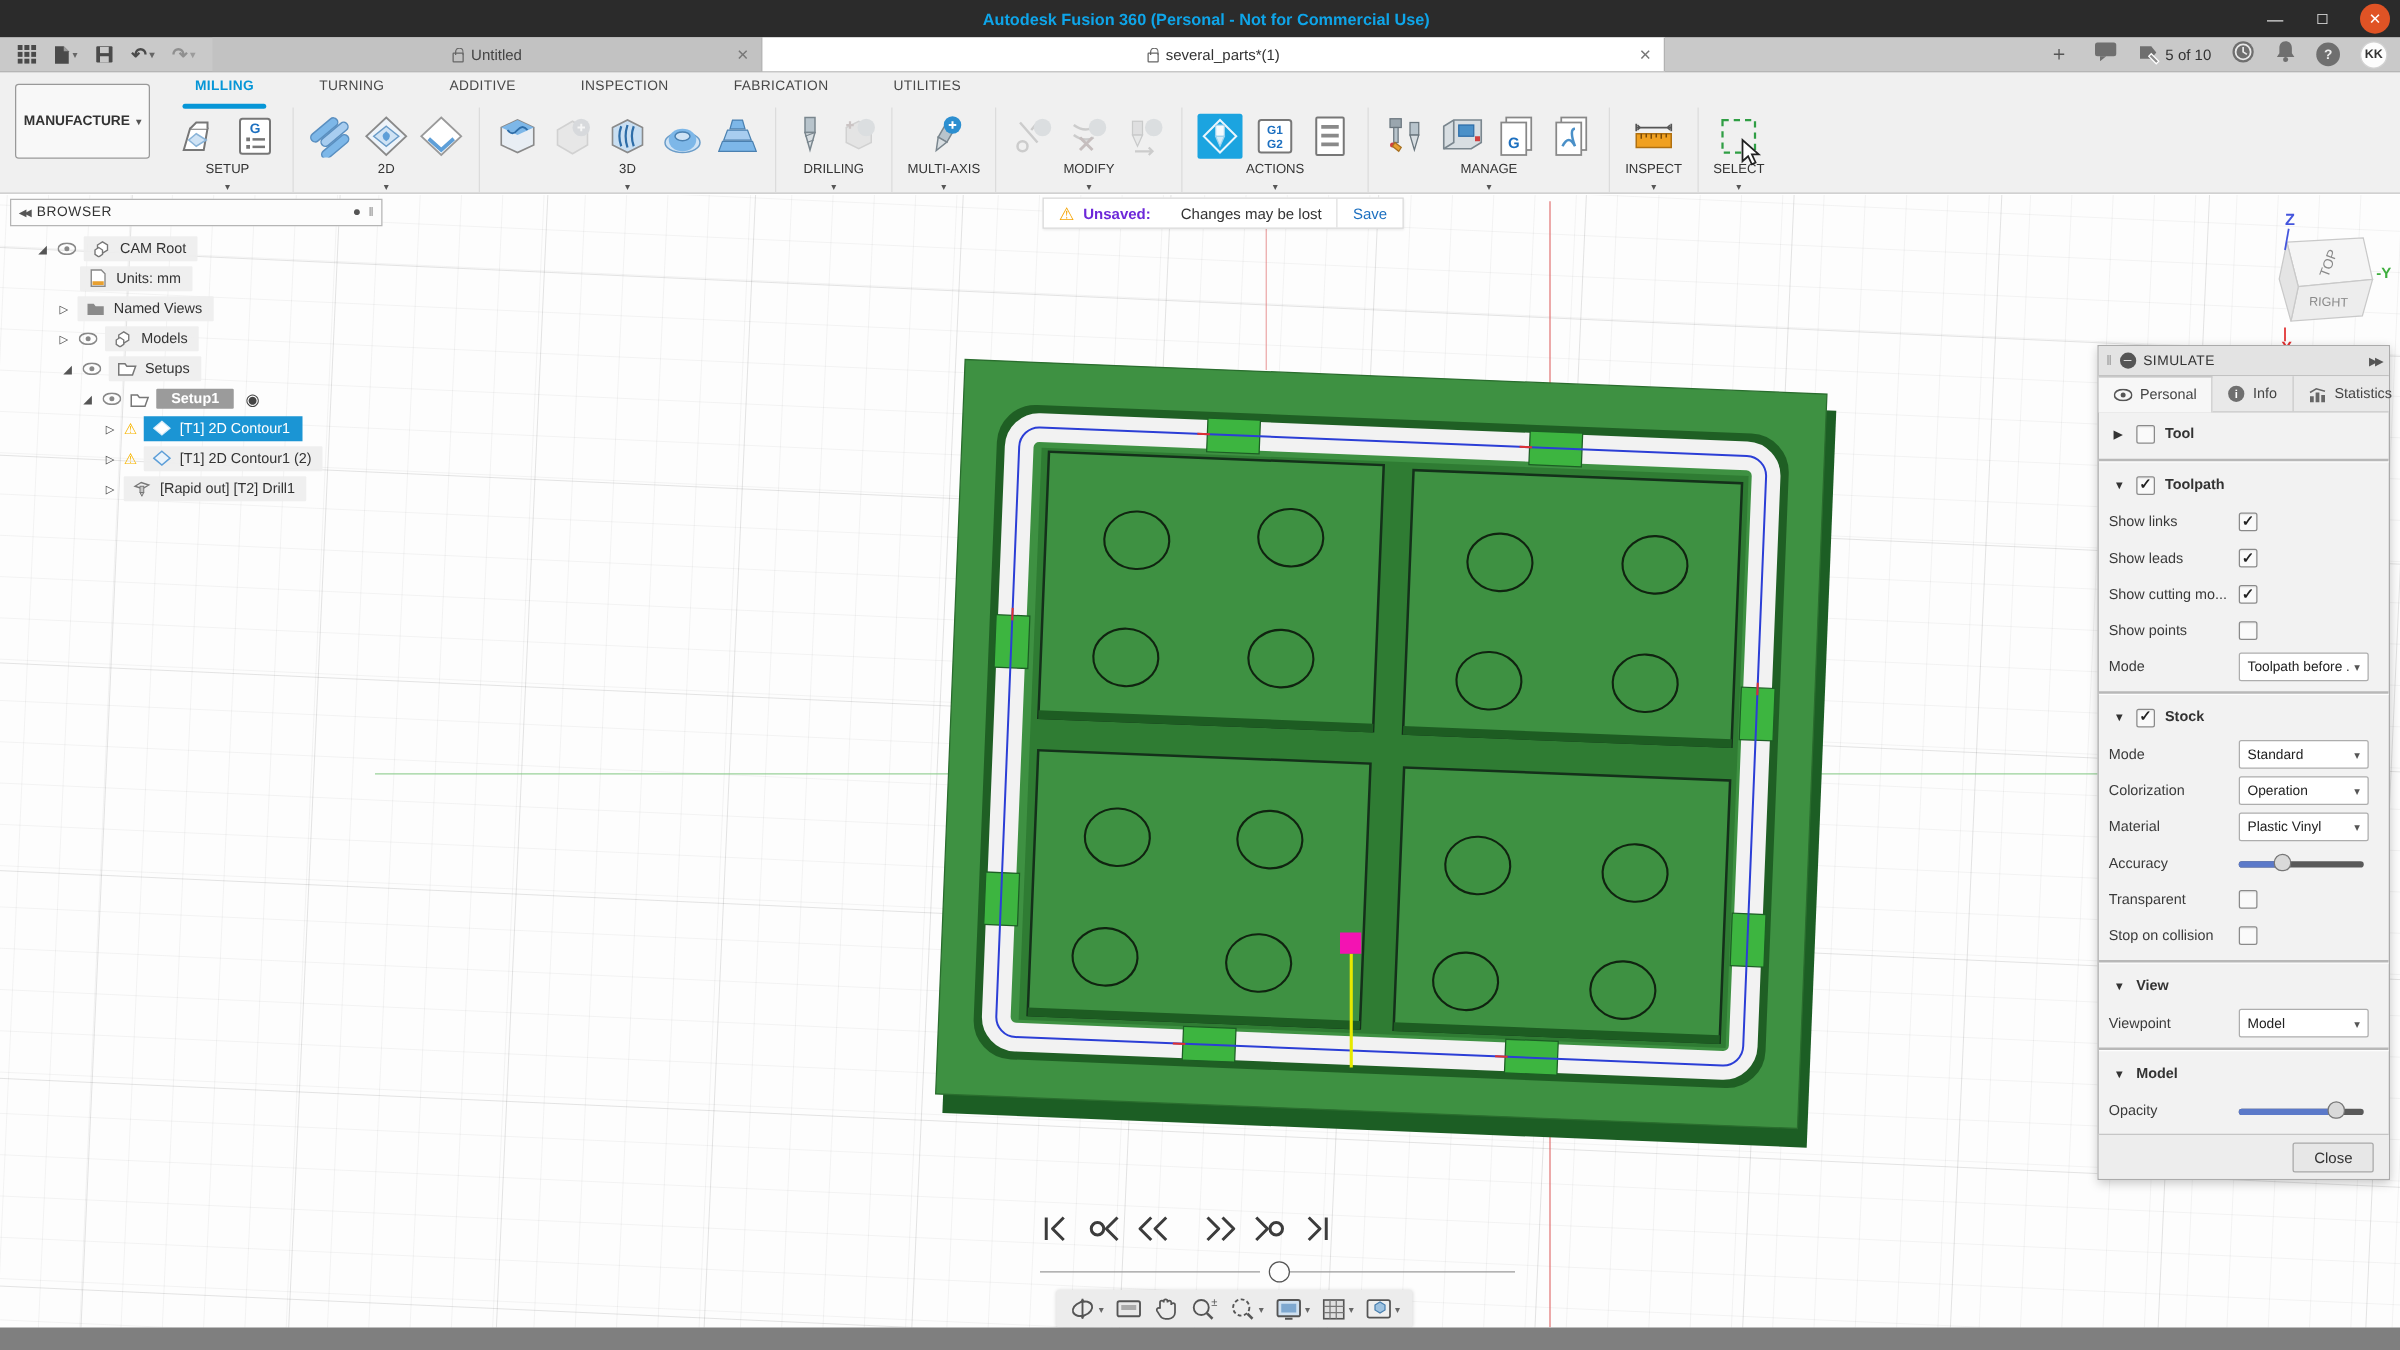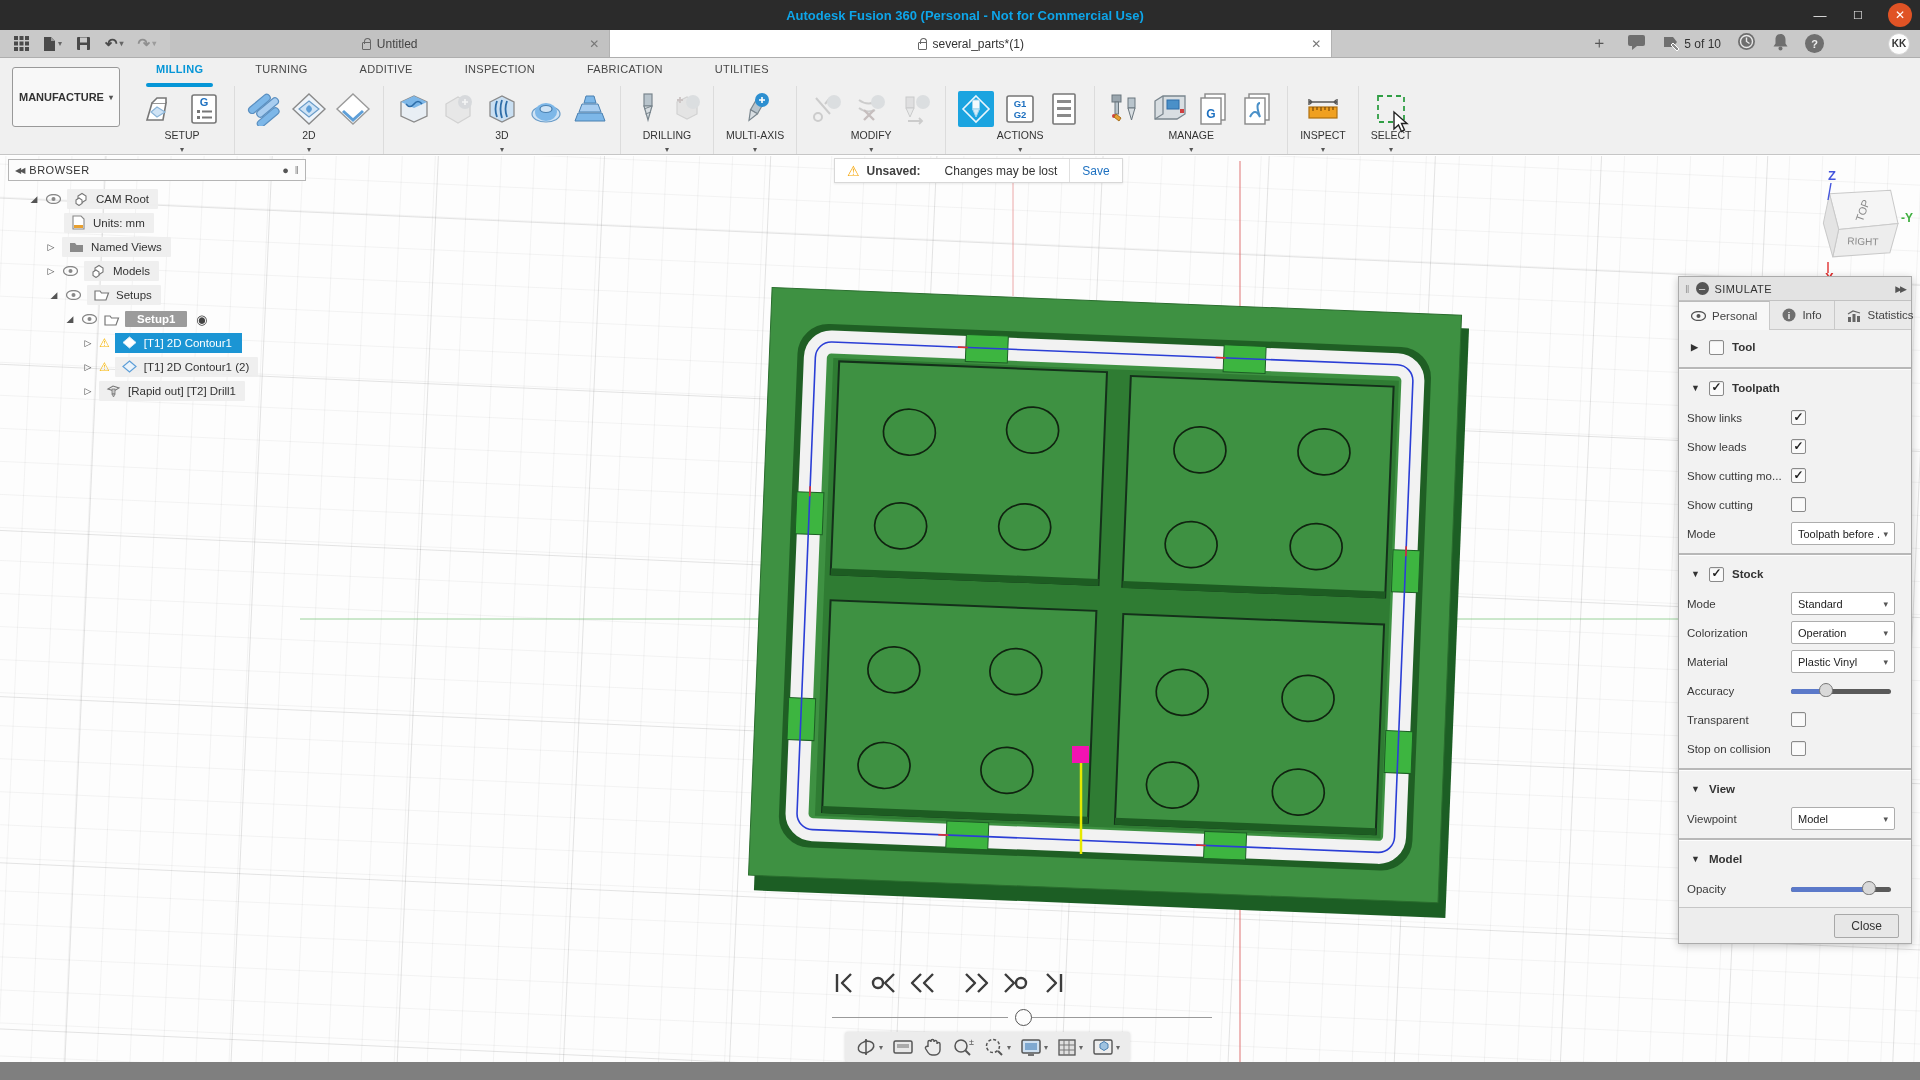--- a/index.html
+++ b/index.html
@@ -23,21 +23,21 @@
   .doctab{display:flex;align-items:center;justify-content:center;gap:6px;font-size:12px;color:#444;position:relative;border-right:1px solid #b2b2b2;}
   .doctab .x{position:absolute;right:10px;color:#777;font-size:12px;}
   .doctab.inactive{width:440px;background:#c2c2c2;}
   .doctab.active{width:722px;background:#ffffff;color:#333;}
   .lockico{display:inline-block;width:9px;height:8px;border:1.4px solid #666;border-radius:1px;position:relative;margin-top:4px;}
   .lockico::before{content:"";position:absolute;left:1px;top:-5px;width:5px;height:5px;border:1.4px solid #666;border-bottom:none;border-radius:4px 4px 0 0;}
   .striright{margin-left:auto;display:flex;align-items:center;gap:16px;padding-right:10px;}
   .plus{color:#555;font-size:16px;margin-right:4px;}
   .jobstat{display:flex;align-items:center;gap:4px;font-size:12px;color:#333;}
   .circico{width:19px;height:19px;border-radius:50%;background:#6f6f6f;color:#eee;display:flex;align-items:center;justify-content:center;font-size:11px;font-weight:bold;}
-  .avatar{width:22px;height:22px;border-radius:50%;background:#fdfdfd;color:#333;display:flex;align-items:center;justify-content:center;font-size:10px;font-weight:bold;border:1px solid #d2d2d2;margin-left:48px;}
+  .avatar{width:22px;height:22px;border-radius:50%;background:#fdfdfd;color:#333;display:flex;align-items:center;justify-content:center;font-size:10px;font-weight:bold;border:1px solid #d2d2d2;}
 
   
   .ribbon{position:absolute;top:58px;left:0;width:1920px;height:97px;background:#f0f0f0;border-bottom:1px solid #c6c6c6;}
   .ws-btn{position:absolute;left:12px;top:9px;width:108px;height:60px;background:#f8f8f8;border:1px solid #999;border-radius:3px;display:flex;align-items:center;justify-content:center;gap:5px;font-size:11px;font-weight:bold;color:#333;}
   .ws-btn .car{font-size:8px;color:#555;}
   .rtabs{position:absolute;left:130px;top:0;height:26px;display:flex;}
   .rtab{padding:5px 26px 0 26px;font-size:11px;color:#484848;letter-spacing:.3px;position:relative;}
   .rtab.active{color:#0696d7;font-weight:bold;}
   .rtab.active::after{content:"";position:absolute;left:16px;right:16px;bottom:-3px;height:4px;background:#0696d7;border-radius:2px;}
   .rgroups{position:absolute;left:130px;top:28px;height:68px;display:flex;}
@@ -79,21 +79,21 @@
   .blabel{background:rgba(238,238,238,.92);padding:2px 9px 3px 6px;border-radius:1px;display:flex;align-items:center;gap:6px;}
   .blabel.setup1{background:#9b9b9b;color:#fff;font-weight:bold;padding:2px 12px;}
   .bsel{background:#1b95d4;color:#fff;display:flex;align-items:center;gap:6px;padding:2px 10px 3px 6px;}
   .radio{color:#444;font-size:13px;margin-left:4px;}
   .warnico{color:#f7b500;font-size:12px;}
 
   
   .warnbar{position:absolute;left:834px;top:2px;height:25px;display:flex;align-items:center;background:#fff;border:1px solid #d8d8d8;box-shadow:0 1px 2px rgba(0,0,0,.08);font-size:12px;}
   .warnbar .seg{display:flex;align-items:center;padding:0 12px;height:100%;}
   .warnbar .tri-w{color:#f5a300;font-size:14px;margin-right:7px;}
-  .warnbar .b{font-weight:bold;color:#404040;}
+  .warnbar .b{font-weight:bold;color:#6d28d9;}
   .warnbar .msg{color:#333;border-right:1px solid #e0e0e0;}
   .warnbar .save{color:#1d70c0;}
 
   
   .viewcube{position:absolute;left:1798px;top:0px;width:120px;height:130px;}
 
   
   .simpanel{position:absolute;left:1678px;top:120px;width:234px;height:668px;background:#f2f2f2;border:1px solid #ababab;box-shadow:0 2px 8px rgba(0,0,0,.22);display:flex;flex-direction:column;font-size:11.5px;color:#333;}
   .sphead{height:24px;background:#e3e3e3;border-bottom:1px solid #c2c2c2;display:flex;align-items:center;padding:0 6px;gap:6px;flex:none;}
   .sphead .grip{color:#999;font-size:11px;}
@@ -825,21 +825,21 @@
               <span class="cb on"></span>
             </span>
         </div>
         <div class="sprow">
           <span class="lab">Show cutting mo...</span>
           <span class="spctl">
               <span class="cb on"></span>
             </span>
         </div>
         <div class="sprow">
-          <span class="lab">Show cutting</span>
+          <span class="lab">Show points</span>
           <span class="spctl">
               <span class="cb"></span>
             </span>
         </div>
         <div class="sprow">
           <span class="lab">Mode</span>
           <span class="spctl">
               <span class="dd">
                 <span class="val">Toolpath before ...</span>
               </span>

